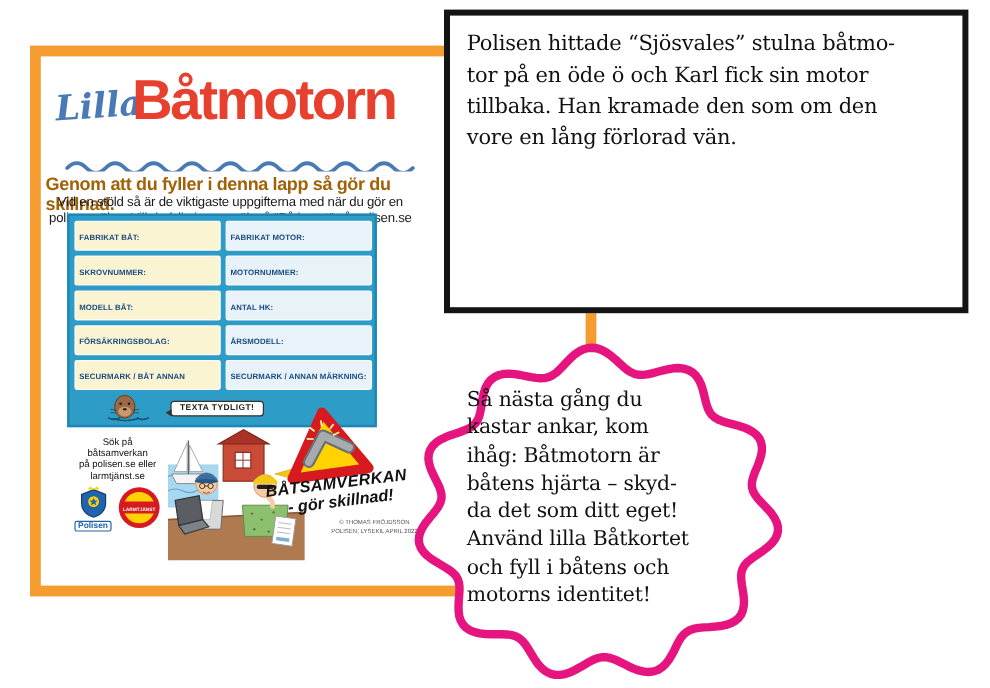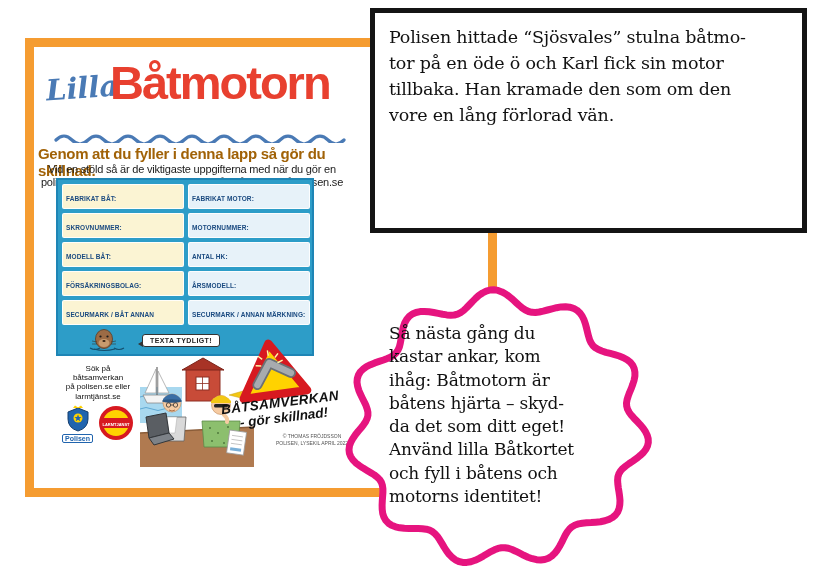--- a/index.html
+++ b/index.html
@@ -49,21 +49,21 @@
   .warn-triangle{position:absolute;left:198px;top:290px;transform:rotate(-8deg);}
   .slogan1{position:absolute;left:184px;top:348px;width:124px;text-align:center;
     font-size:13.5px;font-weight:bold;font-style:italic;color:#111;transform:rotate(-7deg);
     letter-spacing:0.3px;}
   .slogan2{position:absolute;left:192px;top:363px;width:116px;text-align:center;
     font-size:13.5px;font-weight:bold;font-style:italic;color:#111;transform:rotate(-7deg);}
   .credit{position:absolute;left:228px;top:386px;width:100px;text-align:center;
     font-size:5px;color:#555;line-height:1.3;white-space:pre-line;}
 
   
-  .narration-box{position:absolute;left:370px;top:8px;width:437px;height:225px;
+  .narration-box{position:absolute;left:370px;top:8px;width:437px;height:253px;
     border:5px solid #141414;background:#fff;box-sizing:border-box;z-index:2;
     padding:12px 14px;font-family:"DejaVu Serif",serif;font-size:17.5px;color:#111;}
   .narration-box p{margin:0;white-space:pre-line;line-height:1.48;letter-spacing:-0.2px;}
   .narration-box p.first{margin-bottom:22px;}
 
   
   .bubble-wrap{position:absolute;left:337px;top:282px;width:322px;height:292px;z-index:3;}
   .bubble-wrap svg{overflow:visible;}
   .bubble-text{position:absolute;left:52px;top:40px;width:228px;
     font-family:"DejaVu Serif",serif;font-size:17px;line-height:1.37;color:#111;

